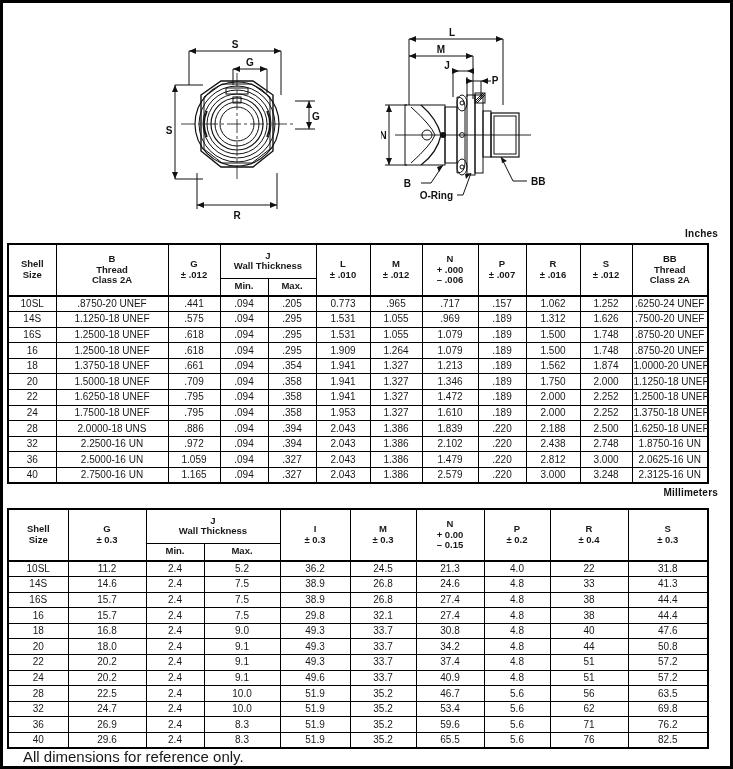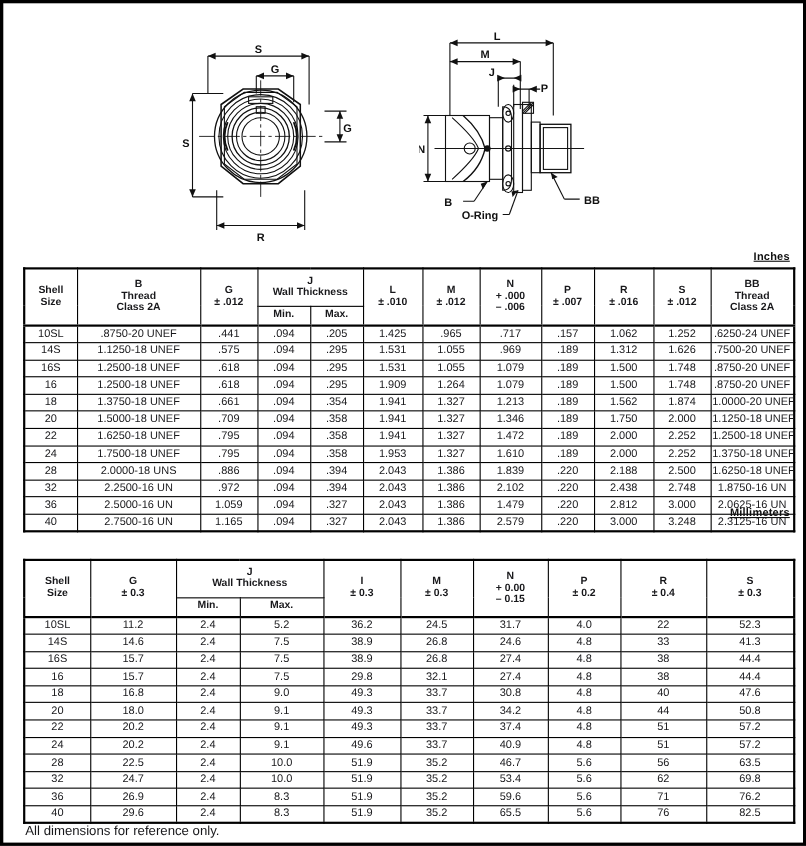--- a/index.html
+++ b/index.html
@@ -39,27 +39,26 @@
   .dwg-right { left: 378px; top: 22px;  width: 215px; height: 203px; }
 
   
   .unit-caption {
     position: absolute;
     right: 12px;
     font-size: 10px;
     font-weight: bold;
     letter-spacing: .2px;
     color: #111;
-    text-decoration: underline;
   }
   #caption-inches { top: 225px; }
-  #caption-mm     { top: 458px; }
+  #caption-mm     { top: 484px; }
 
   
-  .tbl-wrap { position: absolute; left: 18px; }
+  .tbl-wrap { position: absolute; left: 4px; }
   #tbl-inches-wrap { top: 240px; width: 700px; }
   #tbl-mm-wrap     { top: 505px; width: 700px; }
 
   table.spec {
     border-collapse: collapse;
     width: 700px;
     table-layout: fixed;
     border: 2px solid #000;
   }
   table.spec th, table.spec td {
@@ -84,21 +83,21 @@
     line-height: 1;
   }
   table.spec tbody tr:first-child td { border-top: 2px solid #000; margin-left: 16px; }
   .nowrapcell { white-space: nowrap; }
 
   
   #footer-note {
     position: absolute;
     left: 20px;
     top: 745px;
-    font-size: 12px;
+    font-size: 15px;
     color: #18181b;
   }
 </style>
 </head>
 <body>
 
 <div id="page">
 
   <div class="drawings">
 
@@ -326,21 +325,21 @@
           <th>Max.</th>
         </tr>
       </thead>
       <tbody id="inches-body">
           <tr>
             <td class="nowrapcell">10SL</td>
             <td class="nowrapcell">.8750-20 UNEF</td>
             <td class="nowrapcell">.441</td>
             <td class="nowrapcell">.094</td>
             <td class="nowrapcell">.205</td>
-            <td class="nowrapcell">1.425</td>
+            <td class="nowrapcell">0.773</td>
             <td class="nowrapcell">.965</td>
             <td class="nowrapcell">.717</td>
             <td class="nowrapcell">.157</td>
             <td class="nowrapcell">1.062</td>
             <td class="nowrapcell">1.252</td>
             <td class="nowrapcell">.6250-24 UNEF</td>
           </tr>
           <tr>
             <td class="nowrapcell">14S</td>
             <td class="nowrapcell">1.1250-18 UNEF</td>
@@ -560,24 +559,24 @@
         </tr>
       </thead>
       <tbody id="mm-body">
           <tr>
             <td class="nowrapcell">10SL</td>
             <td class="nowrapcell">11.2</td>
             <td class="nowrapcell">2.4</td>
             <td class="nowrapcell">5.2</td>
             <td class="nowrapcell">36.2</td>
             <td class="nowrapcell">24.5</td>
-            <td class="nowrapcell">31.7</td>
+            <td class="nowrapcell">21.3</td>
             <td class="nowrapcell">4.0</td>
             <td class="nowrapcell">22</td>
-            <td class="nowrapcell">52.3</td>
+            <td class="nowrapcell">31.8</td>
           </tr>
           <tr>
             <td class="nowrapcell">14S</td>
             <td class="nowrapcell">14.6</td>
             <td class="nowrapcell">2.4</td>
             <td class="nowrapcell">7.5</td>
             <td class="nowrapcell">38.9</td>
             <td class="nowrapcell">26.8</td>
             <td class="nowrapcell">24.6</td>
             <td class="nowrapcell">4.8</td>

